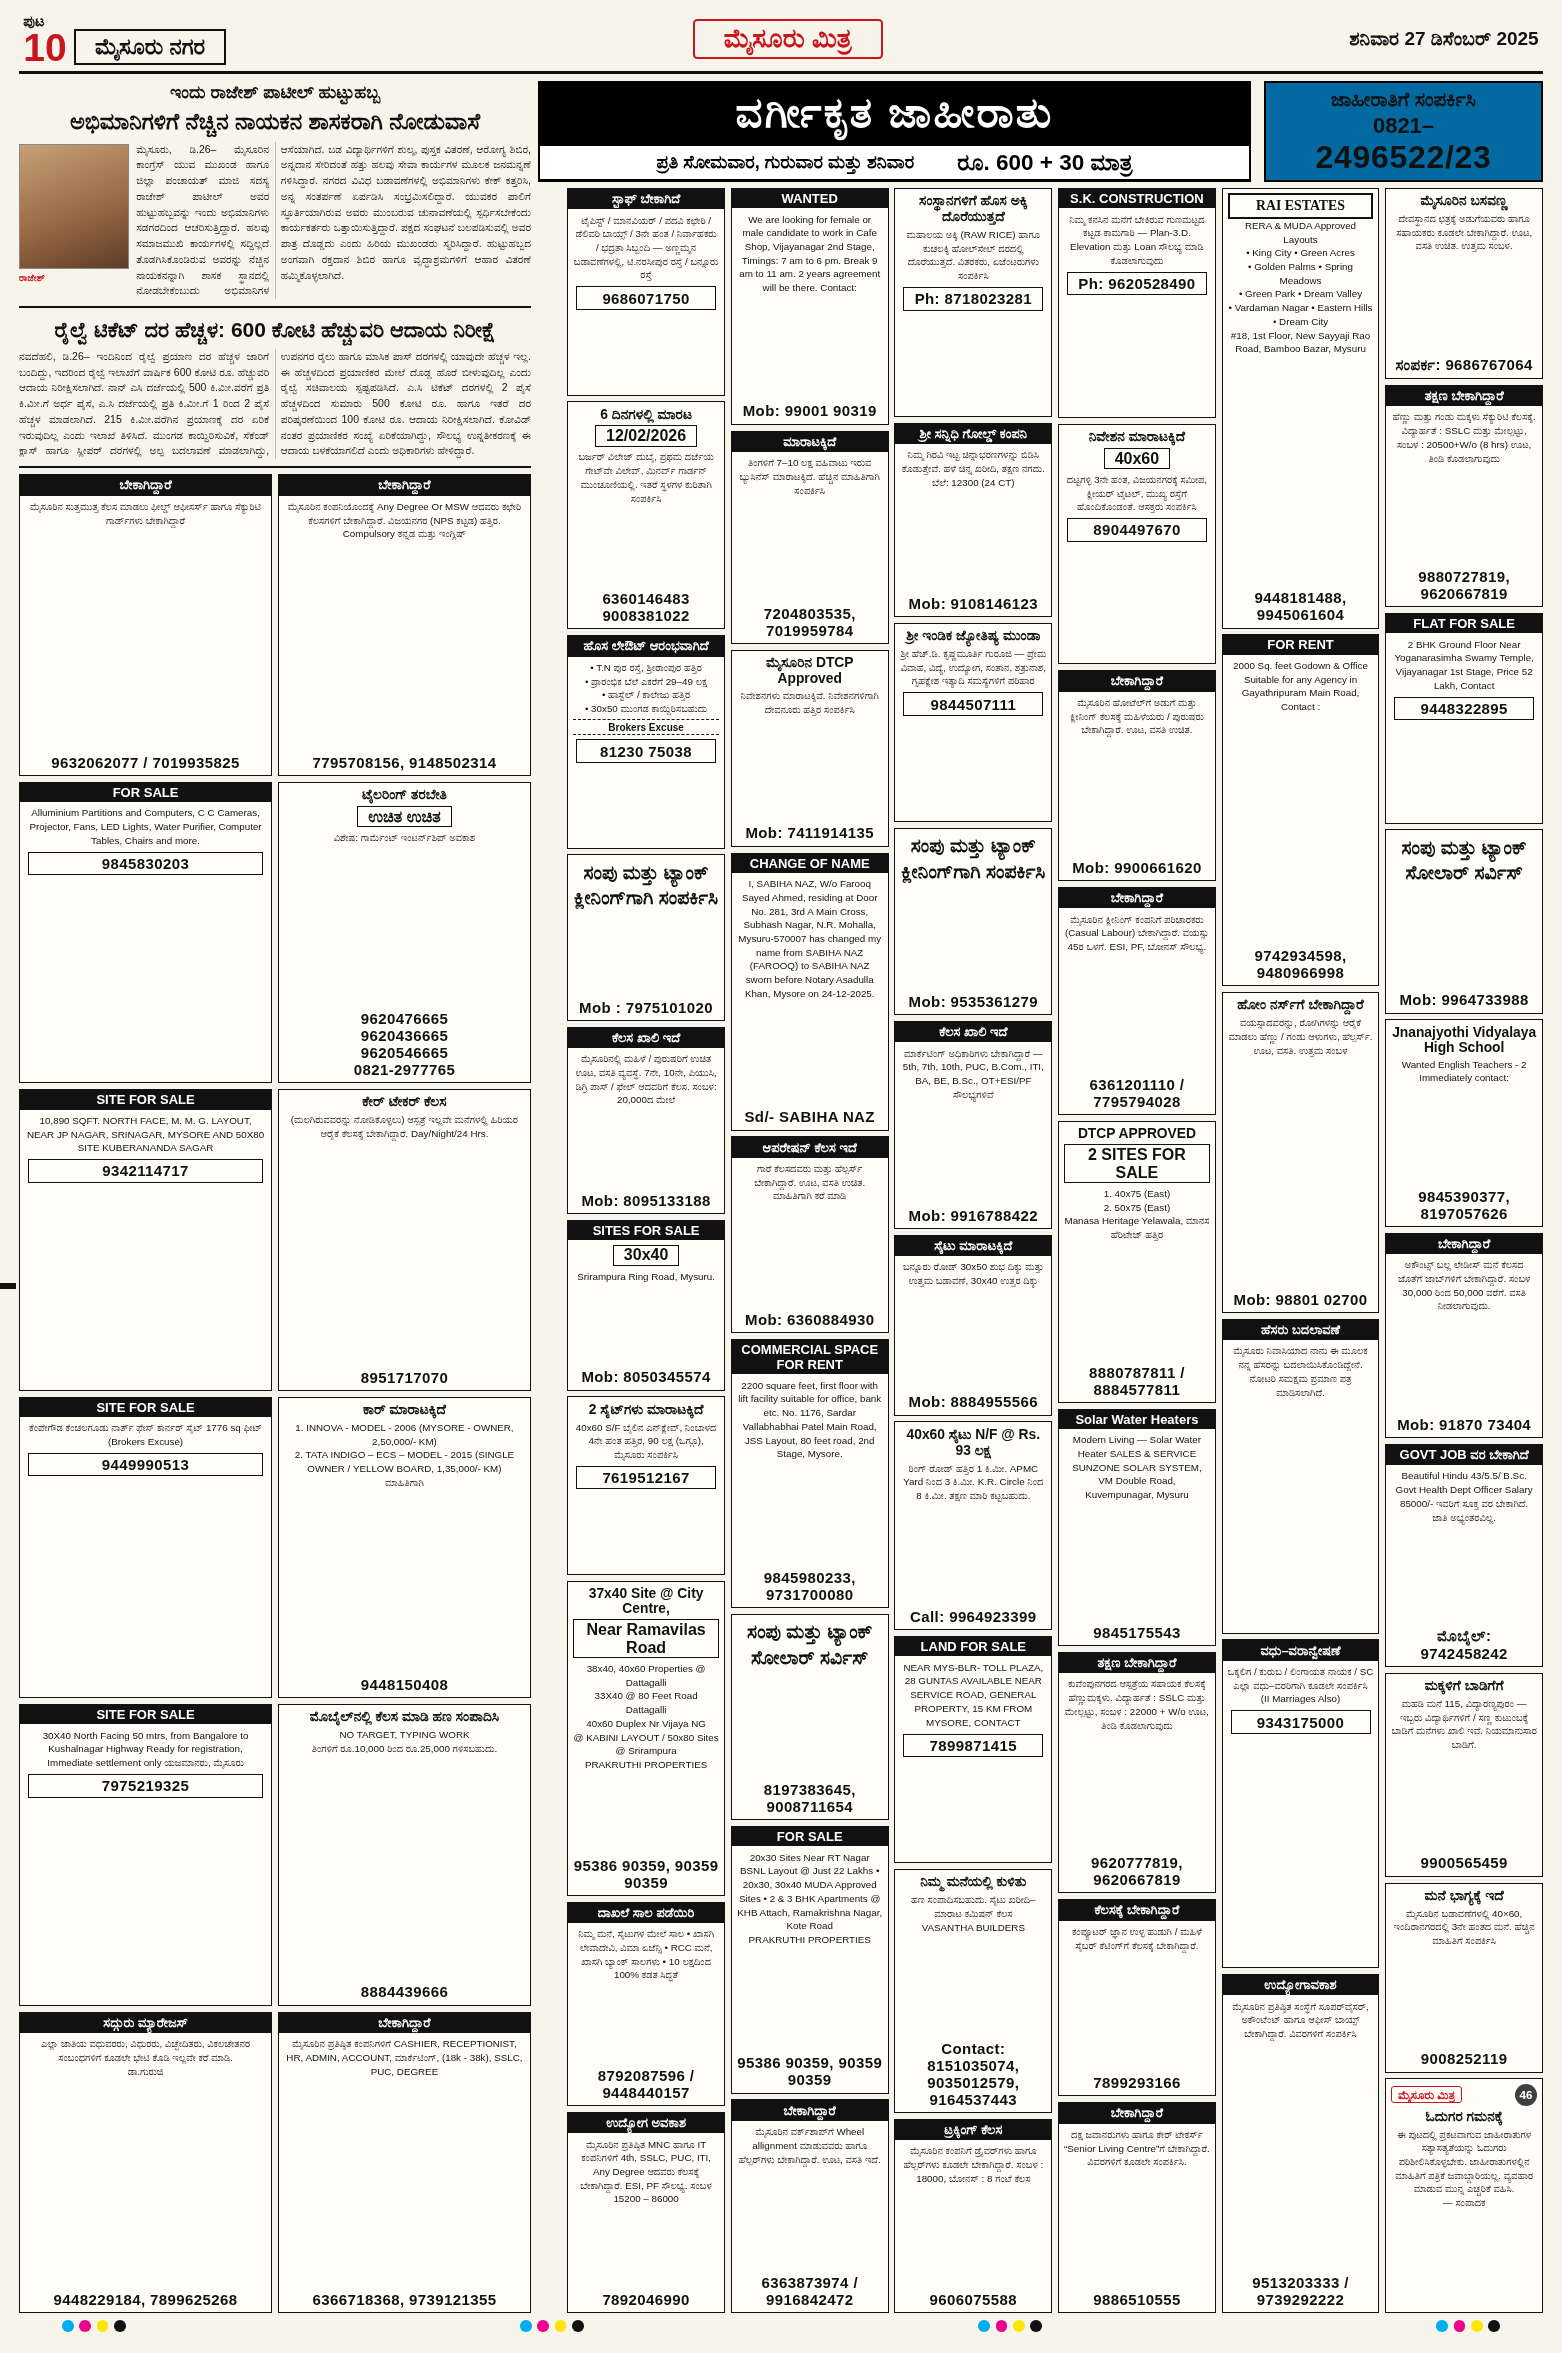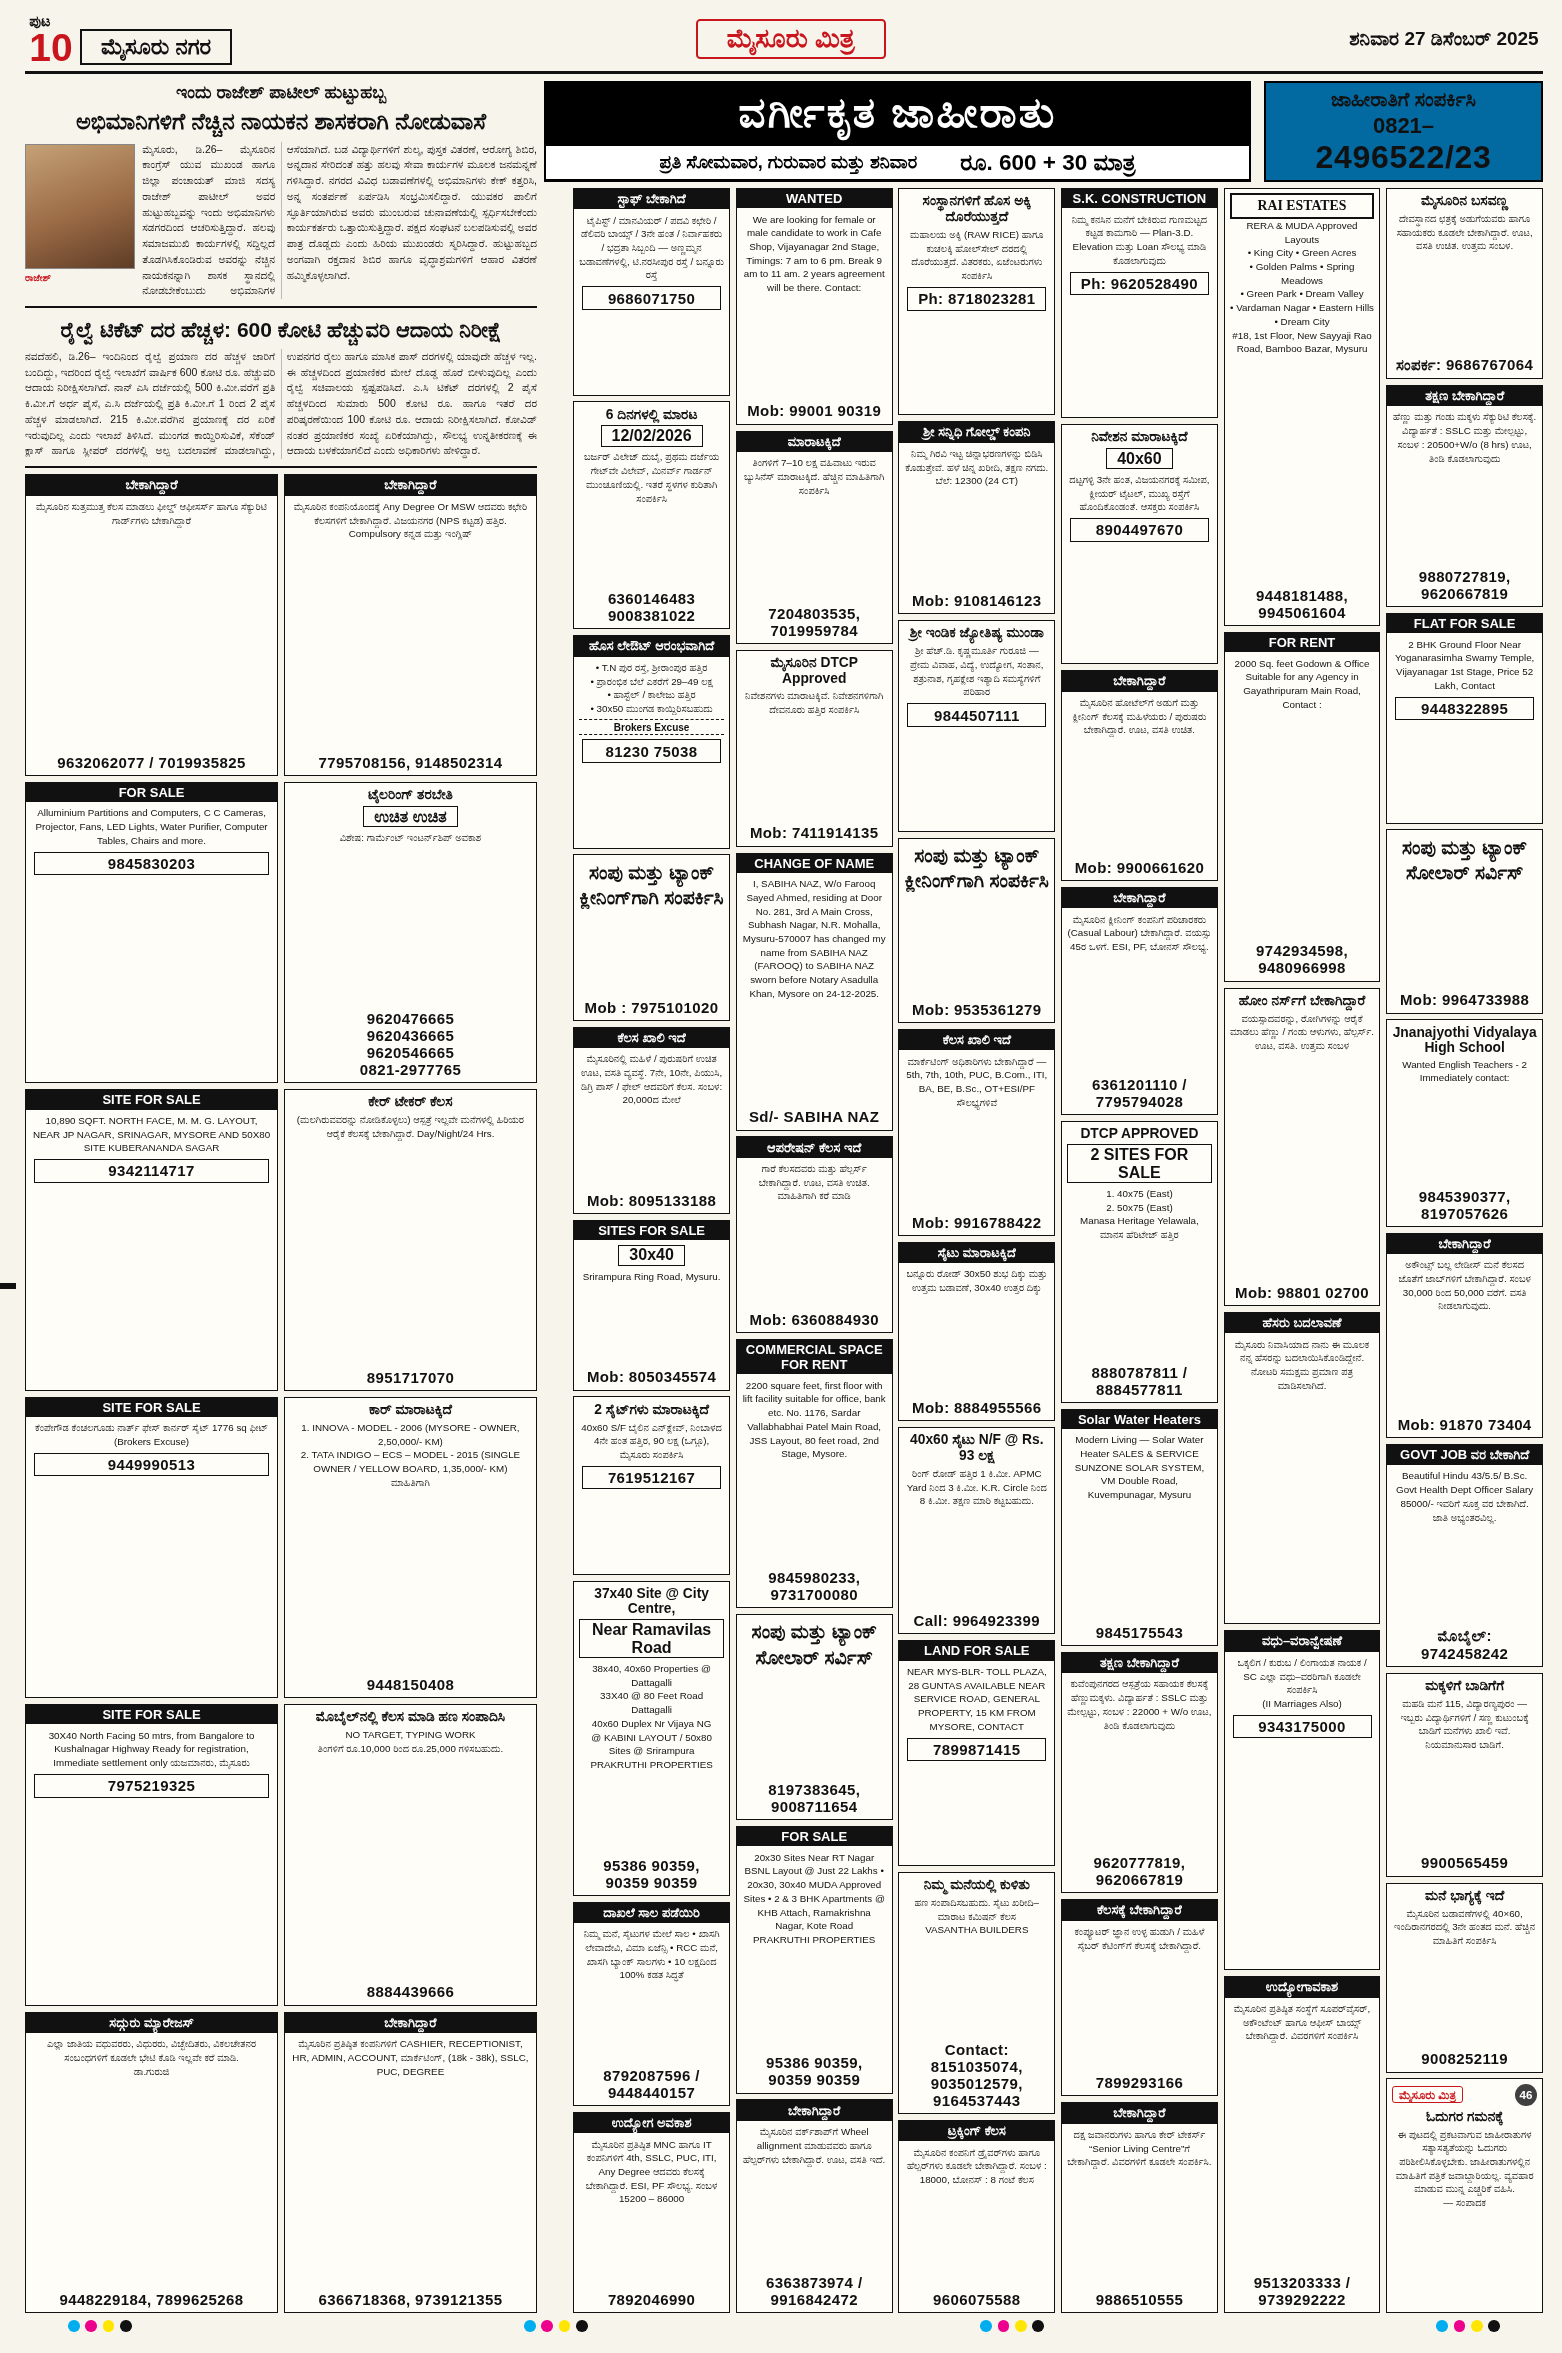--- a/index.html
+++ b/index.html
@@ -1,21 +1,21 @@
 <!DOCTYPE html>
 <html style="font-size:11.6px"><head>
 <meta charset="utf-8">
 <style>
   * { margin:0; padding:0; box-sizing:border-box; }
   html,body { background:#777; }
   body { font-family:"Liberation Sans", sans-serif; }
   .page {
     position:relative; width:1562px; height:2354px; margin:0 auto;
     background:#f7f4ec; color:#111; overflow:hidden;
-    padding:10px 19px 22px 25px; display:flex; flex-direction:column;
+    padding:10px 19px 22px 19px; display:flex; flex-direction:column;
   }
   
   .hdr { display:flex; align-items:center; justify-content:space-between;
          border-bottom:3.6px solid #111; padding:2.9px 4.3px 5.8px 4.3px; }
   .hdr-left { display:flex; align-items:flex-end; gap:7.2px; }
   .page-label { font-size:14.5px; font-weight:bold; }
   .page-no { font-size:39px; line-height:0.9; font-weight:bold; color:#c9161d; }
   .section-box { border:2.2px solid #111; padding:2.9px 19px; font-size:22px; font-weight:bold; }
   .masthead { border:2.2px double #c9161d; border-radius:4.3px; padding:2.9px 29px;
               font-size:26px; font-weight:bold; color:#c9161d; }

